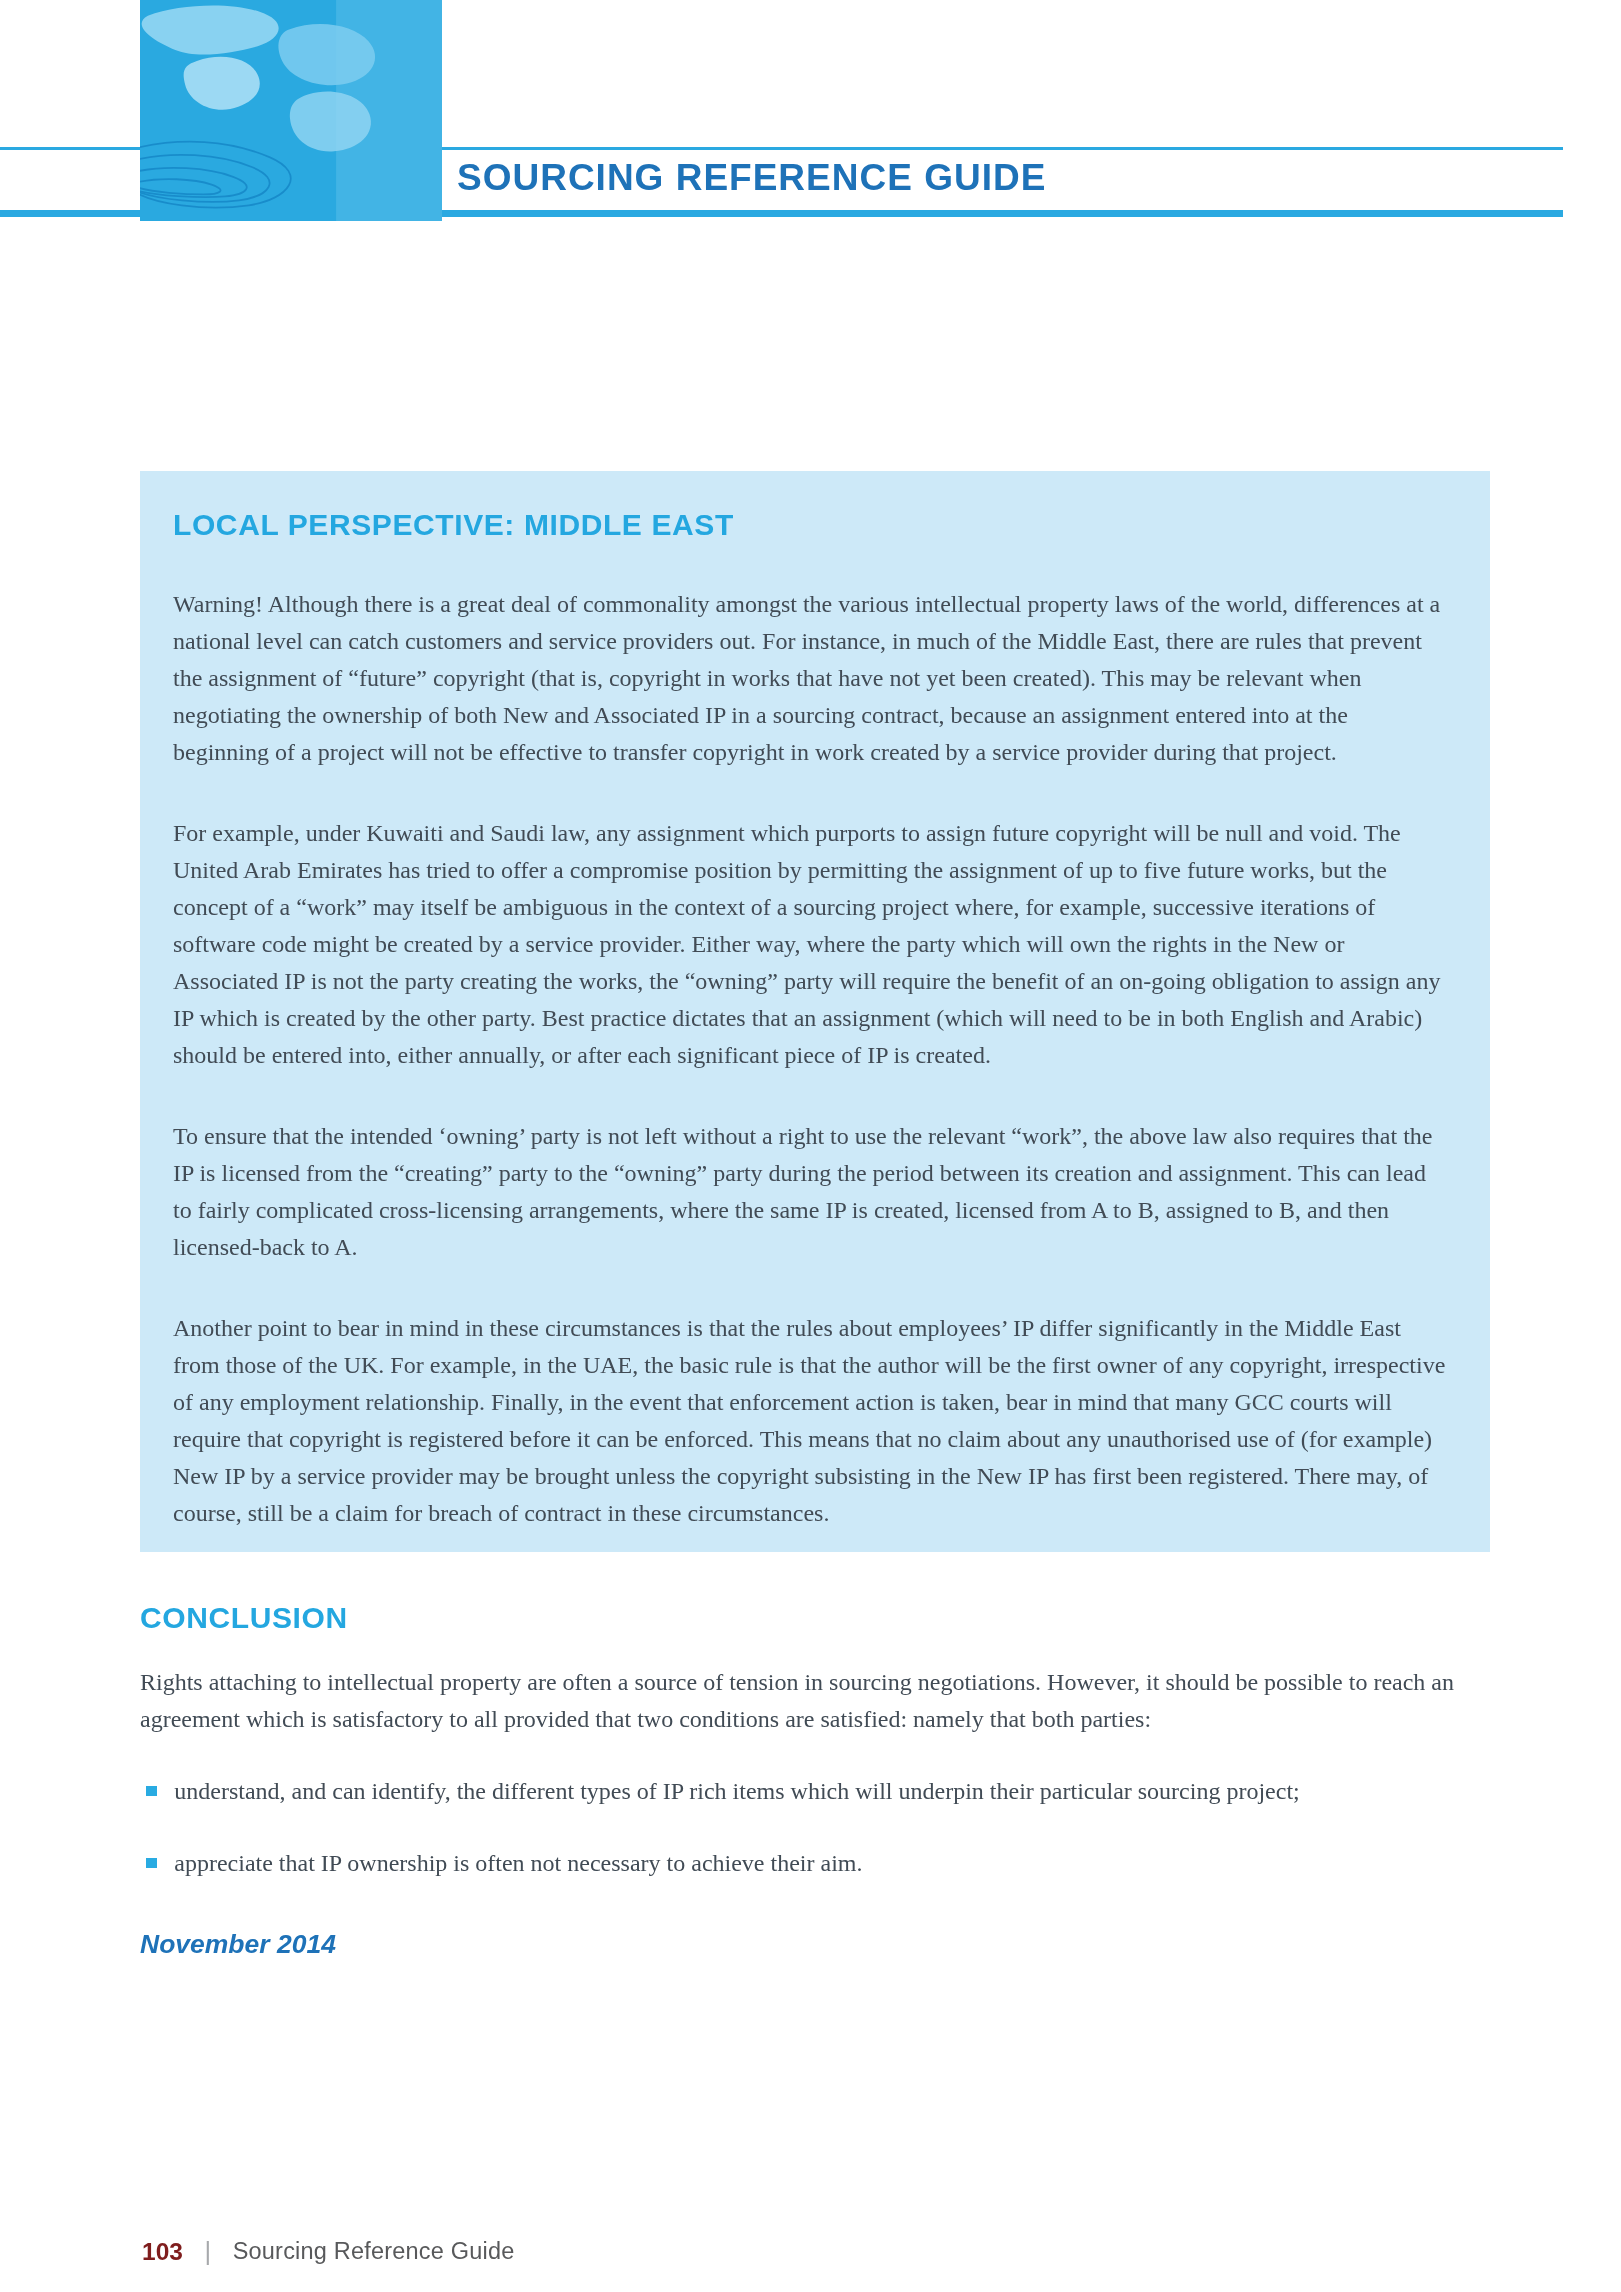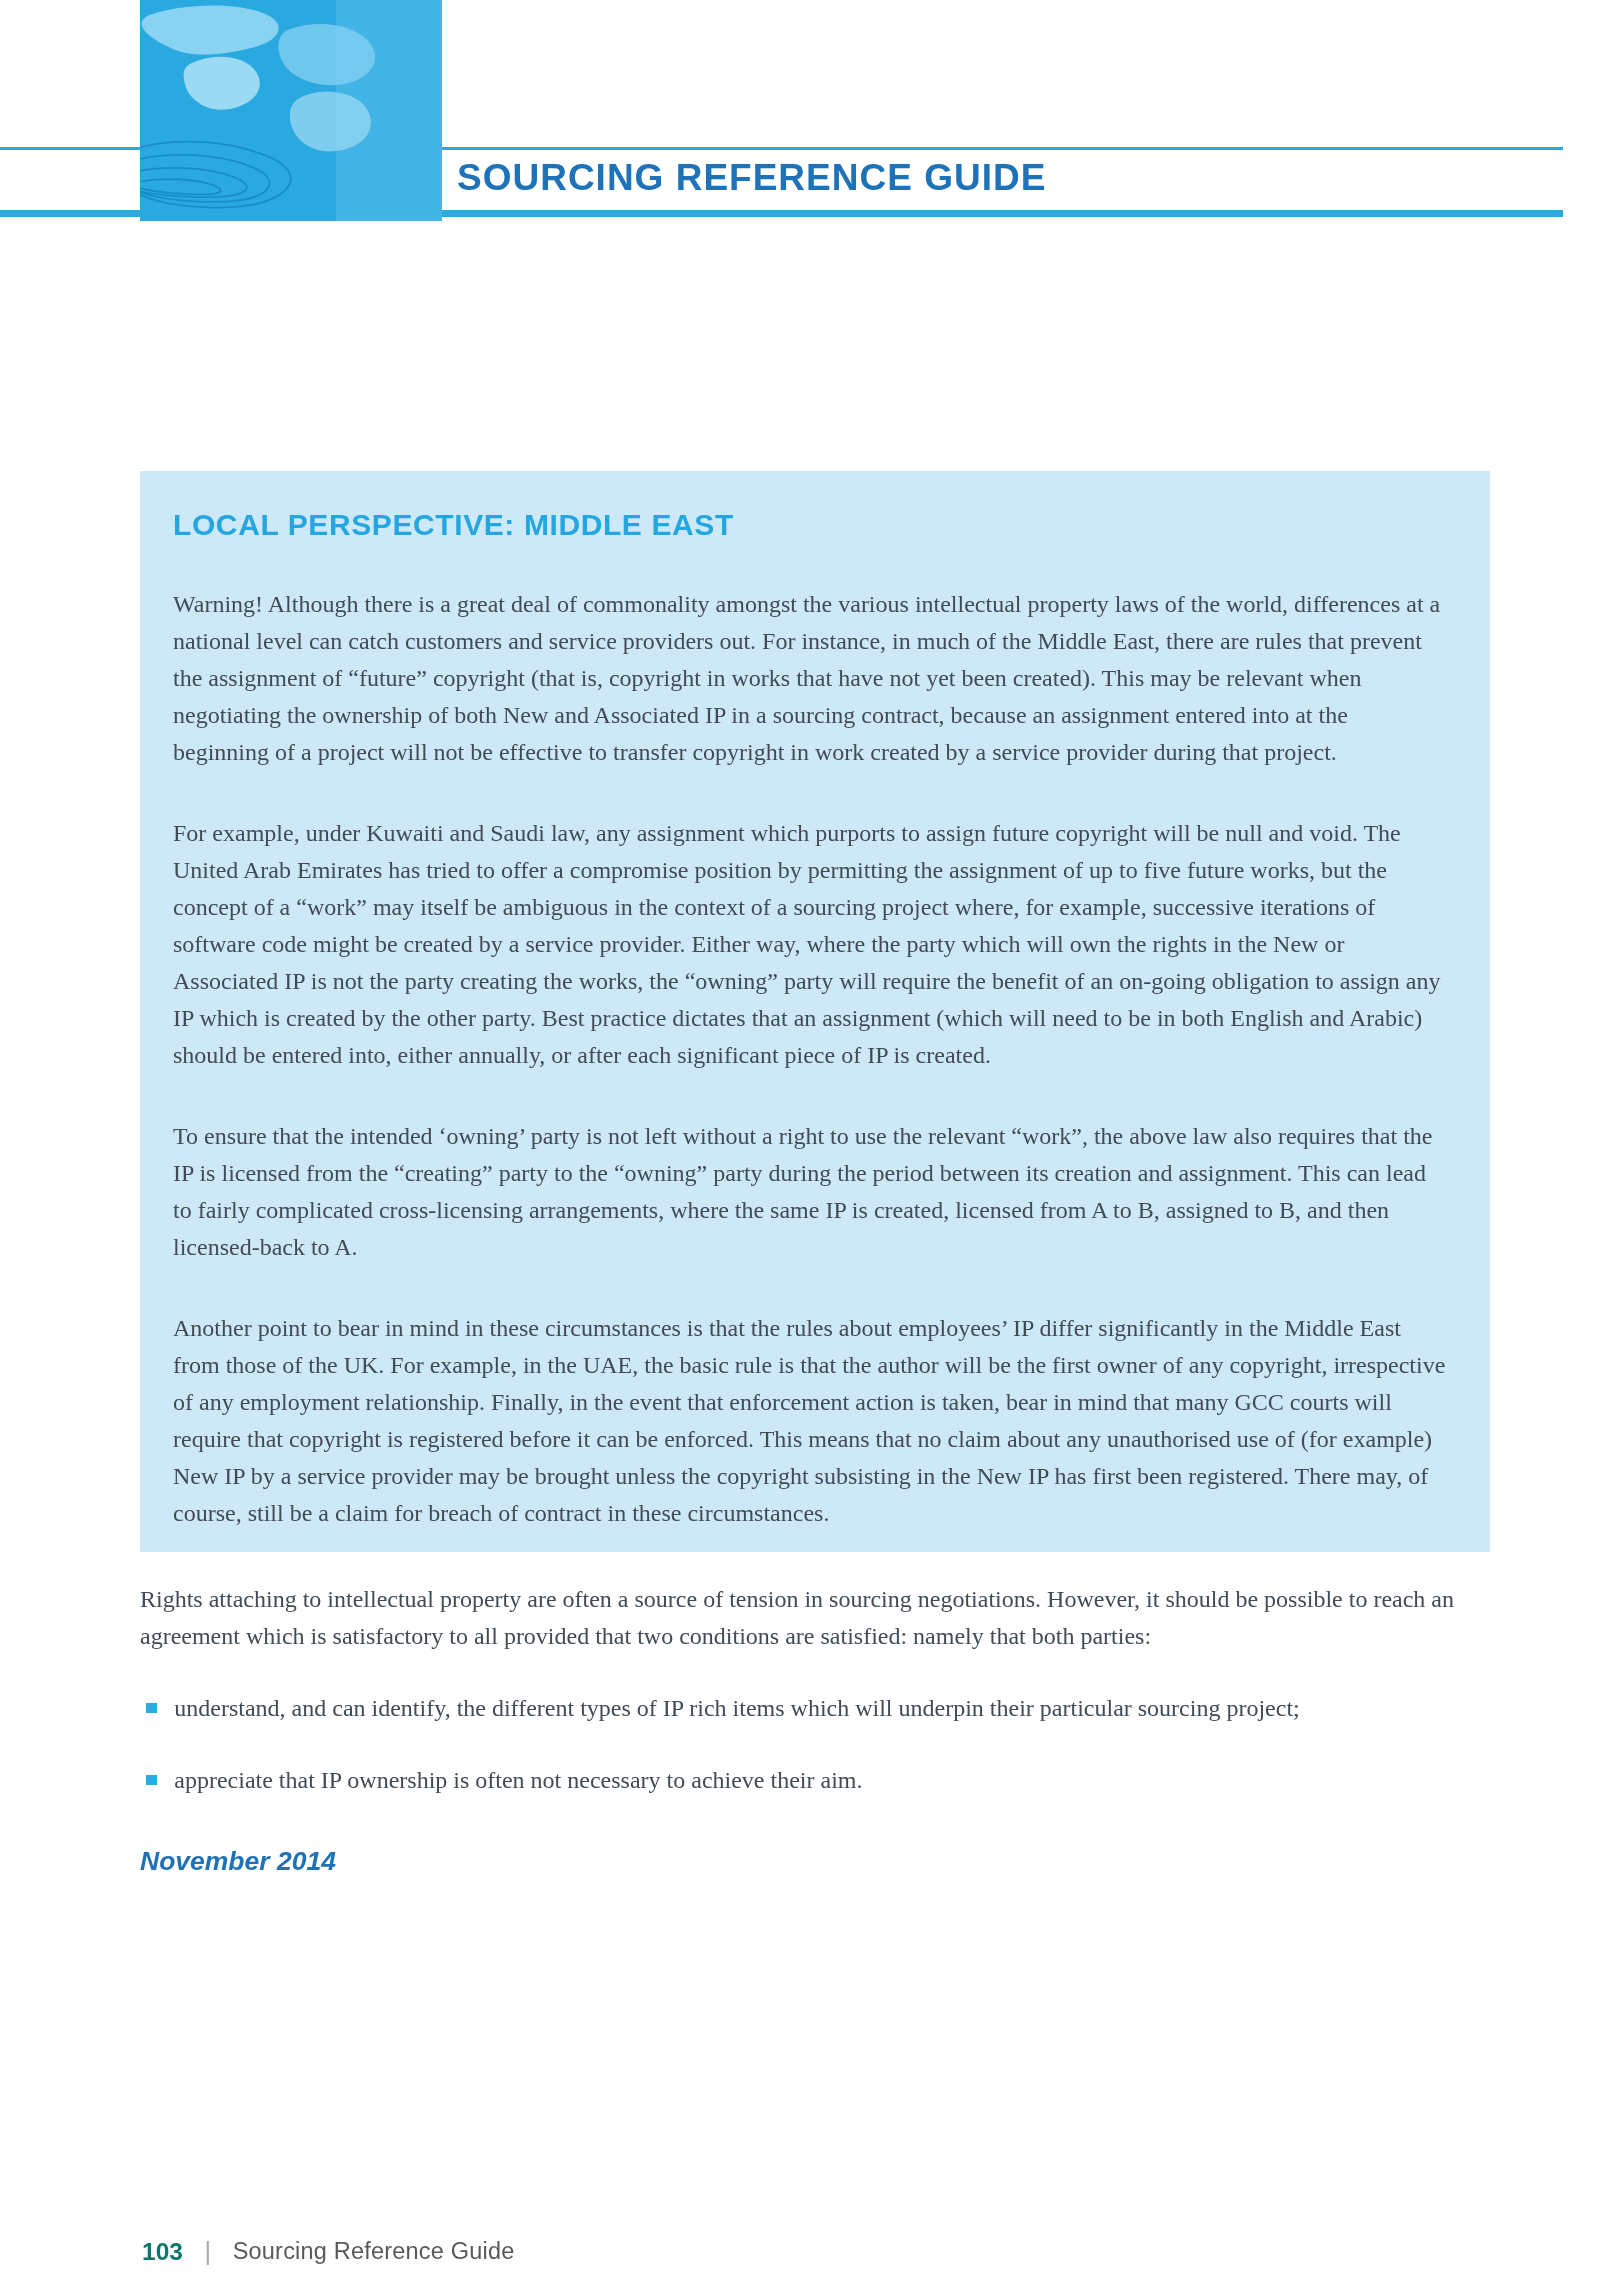--- a/index.html
+++ b/index.html
@@ -70,21 +70,21 @@
     font-style:italic; font-weight:bold;
     font-size:26.5px; color:#1e72b8;
   }
 
   
   .footer {
     position:absolute; left:142px; top:2237px;
     display:flex; align-items:center;
     font-family:"Liberation Sans", sans-serif;
   }
-  .page-number { font-size:24.5px; font-weight:bold; color:#0f766e; }
+  .page-number { font-size:24.5px; font-weight:bold; color:#7f1d1d; }
   .footer-sep  { font-size:25.5px; font-weight:300; color:#a7a9ac; margin:0 21.6px; }
   .footer-label { font-size:23.5px; color:#58595b; letter-spacing:0.2px; }
 </style>
 </head>
 <body>
 
 <div class="page">
 
   <div class="header">
     <div class="rule rule-thin"></div>
@@ -113,20 +113,21 @@
   <div class="content">
 
     <div class="panel">
       <div class="section-heading">LOCAL PERSPECTIVE: MIDDLE EAST</div>
       <p class="body-par">Warning! Although there is a great deal of commonality amongst the various intellectual property laws of the world, differences at a national level can catch customers and service providers out. For instance, in much of the Middle East, there are rules that prevent the assignment of “future” copyright (that is, copyright in works that have not yet been created). This may be relevant when negotiating the ownership of both New and Associated IP in a sourcing contract, because an assignment entered into at the beginning of a project will not be effective to transfer copyright in work created by a service provider during that project.</p>
       <p class="body-par">For example, under Kuwaiti and Saudi law, any assignment which purports to assign future copyright will be null and void. The United Arab Emirates has tried to offer a compromise position by permitting the assignment of up to five future works, but the concept of a “work” may itself be ambiguous in the context of a sourcing project where, for example, successive iterations of software code might be created by a service provider. Either way, where the party which will own the rights in the New or Associated IP is not the party creating the works, the “owning” party will require the benefit of an on-going obligation to assign any IP which is created by the other party. Best practice dictates that an assignment (which will need to be in both English and Arabic) should be entered into, either annually, or after each significant piece of IP is created.</p>
       <p class="body-par">To ensure that the intended ‘owning’ party is not left without a right to use the relevant “work”, the above law also requires that the IP is licensed from the “creating” party to the “owning” party during the period between its creation and assignment. This can lead to fairly complicated cross-licensing arrangements, where the same IP is created, licensed from A to B, assigned to B, and then licensed-back to A.</p>
       <p class="body-par">Another point to bear in mind in these circumstances is that the rules about employees’ IP differ significantly in the Middle East from those of the UK. For example, in the UAE, the basic rule is that the author will be the first owner of any copyright, irrespective of any employment relationship. Finally, in the event that enforcement action is taken, bear in mind that many GCC courts will require that copyright is registered before it can be enforced. This means that no claim about any unauthorised use of (for example) New IP by a service provider may be brought unless the copyright subsisting in the New IP has first been registered. There may, of course, still be a claim for breach of contract in these circumstances.</p>
     </div>
 
+    <div class="section-heading conclusion-heading">CONCLUSION</div>
 
     <p class="body-par conclusion-intro">Rights attaching to intellectual property are often a source of tension in sourcing negotiations. However, it should be possible to reach an agreement which is satisfactory to all provided that two conditions are satisfied: namely that both parties:</p>
 
     <div class="bullet-list">
       <div class="bullet-item">
         <span class="bullet-square"></span>
         <span class="bullet-text">understand, and can identify, the different types of IP rich items which will underpin their particular sourcing project;</span>
       </div>
       <div class="bullet-item">
         <span class="bullet-square"></span>

